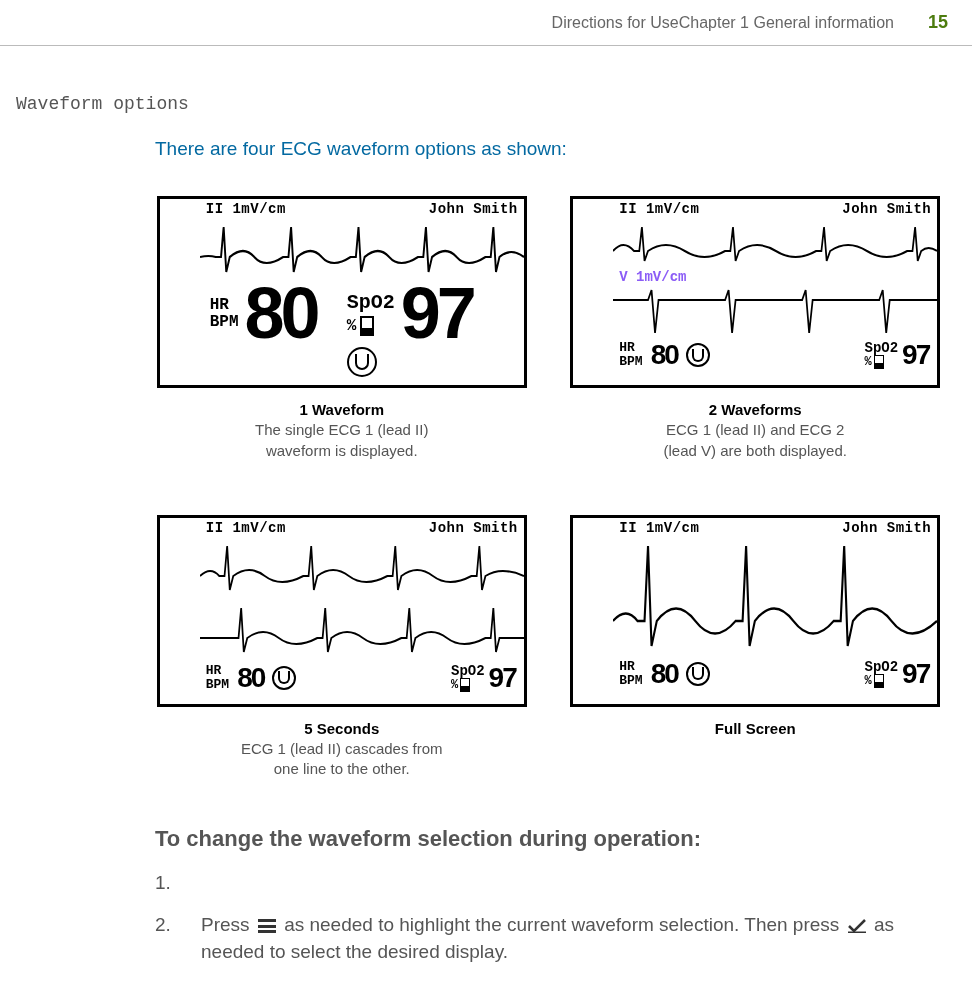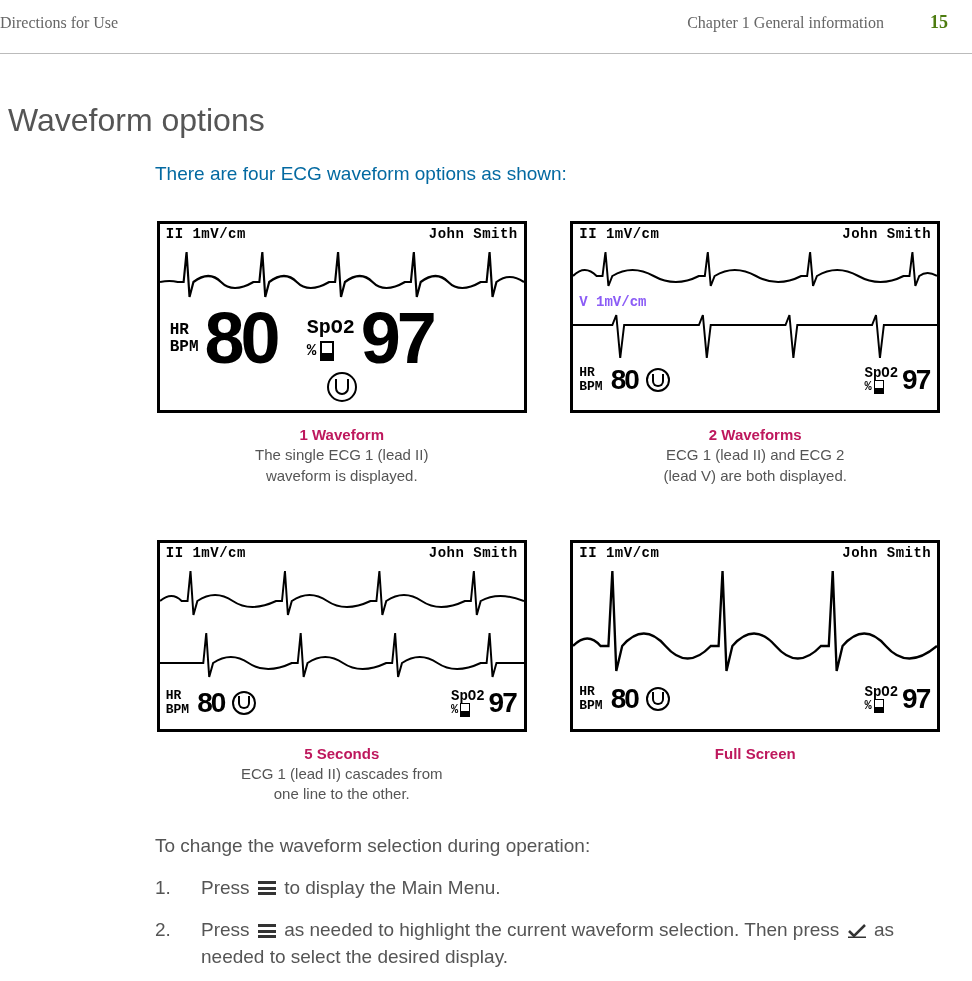--- a/index.html
+++ b/index.html
@@ -6,37 +6,37 @@
     body {
       font-family: Arial, Helvetica, sans-serif;
       background: #fff;
       color: #444;
       width: 972px;
       height: 981px;
       position: relative;
     }
     .header {
       display: flex;
-      justify-content: space-between;
+      justify-content: flex-end;
       align-items: baseline;
-      padding: 12px 24px 20px 0;
+      padding: 12px 24px 12px 0;
       border-bottom: 1px solid #bbb;
       font-size: 16px;
       color: #666;
       font-weight: 300;
-      font-family: Liberation Serif, serif;
     }
     .header-left { font-style: normal; }
-    .header-right { display: flex; gap: 46px; align-items: baseline; }
+    .header-right { display: flex; gap: 34px; align-items: baseline; }
     .page-num { font-weight: 600; color: #4d7c0f; font-size: 18px; }
     .section-title {
-      font-size: 32px;
+      font-size: 18px;
       font-weight: 300;
       color: #555;
-      margin: 48px 0 24px 8px;
+      margin: 48px 0 24px 16px;
+      font-family: Liberation Mono, monospace;
     }
     .indented { margin-left: 155px; margin-right: 30px; }
     .intro {
       font-size: 19px;
       color: #0369a1;
       font-weight: 300;
       margin-bottom: 36px;
     }
     .grid {
       display: grid;
@@ -49,20 +49,21 @@
       flex-direction: column;
       align-items: center;
     }
     .screen {
       border: 3px solid #000;
       background: #fff;
       width: 370px;
       height: 192px;
       position: relative;
       overflow: hidden;
+      padding-left: 40px;
     }
     .sc-top {
       display: flex;
       justify-content: space-between;
       padding: 2px 6px 0 6px;
       font-family: "Courier New", monospace;
       font-weight: 900;
       font-size: 14px;
       color: #000;
       letter-spacing: 0.5px;
@@ -155,26 +156,26 @@
     .pacer-sm { width:24px; height:24px;}
     .pacer-sm::before{ width:8px; height:11px;}
     .caption {
       text-align: center;
       margin-top: 12px;
       font-size: 15px;
       color: #555;
       line-height: 1.35;
       font-weight: 300;
     }
-    .caption b { font-weight: 700; color:#be185d;}
+    .caption b { font-weight: 700; color:#000000;}
     .change {
-      font-size: 19px;
+      font-size: 22px;
       color: #555;
-      font-weight: 400;
-      margin-top: 30px;
+      font-weight: 700;
+      margin-top: 46px;
     }
     .steps { margin-top: 18px; }
     .step {
       display: flex;
       gap: 24px;
       font-size: 19px;
       color: #555;
       font-weight: 300;
       margin-bottom: 16px;
       line-height: 1.4;
@@ -378,23 +379,20 @@
       </div>
     </div>
 
   </div>
 
   <p class="change">To change the waveform selection during operation:</p>
 
   <div class="steps">
     <div class="step">
       <span class="num">1.</span>
-      <span>
-        <span>Press </span><span class="icon-menu"><span></span></span><span> to display the Main Menu.</span>
-      </span>
     </div>
     <div class="step">
       <span class="num">2.</span>
       <span>
         <span>Press </span><span class="icon-menu"><span></span></span><span> as needed to highlight the current waveform selection. Then press </span><span class="icon-check"><svg width="18" height="14" viewBox="0 0 18 14">
               <path d="M1 7 L6 12 L17 1" stroke="#333" stroke-width="2.5" fill="none"></path>
               <line x1="0" y1="13.5" x2="18" y2="13.5" stroke="#333" stroke-width="2"></line>
             </svg></span><span> as needed to select the desired display.</span>
       </span>
     </div>

